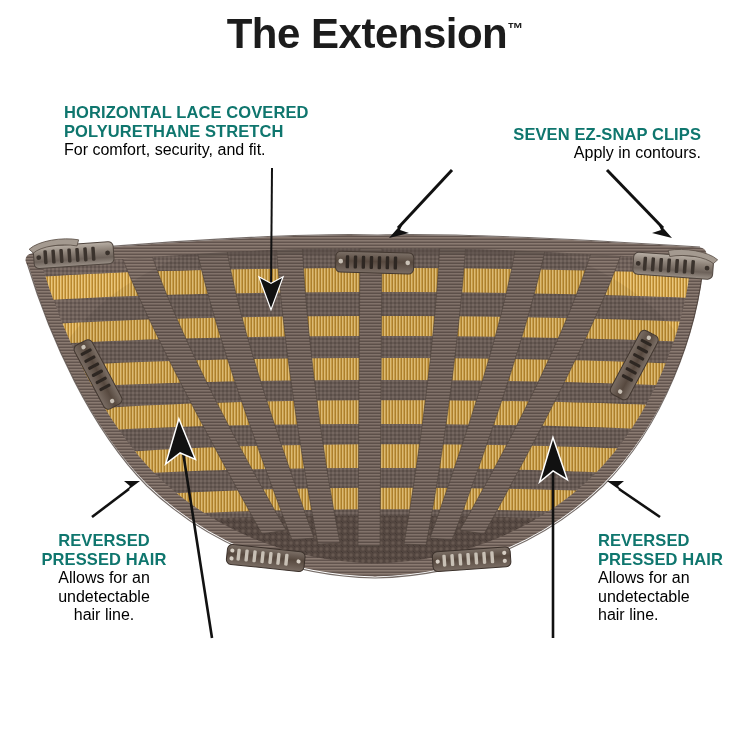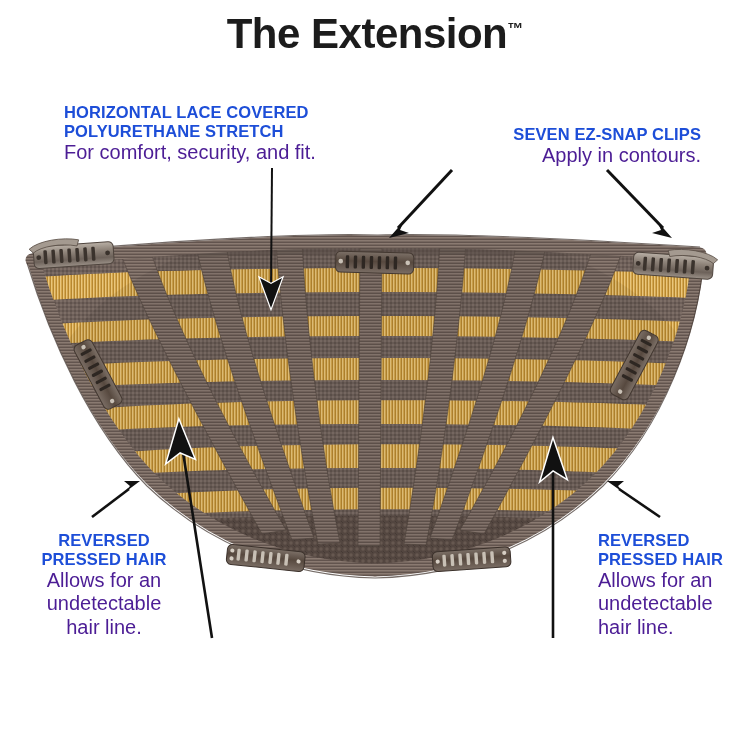--- a/index.html
+++ b/index.html
@@ -33,26 +33,26 @@
     vertical-align: 14px;
     letter-spacing: 0;
   }
 
   
   .callout { position: absolute; line-height: 1.16; }
   .callout .hd {
     font-weight: bold;
     font-size: 16.5px;
     letter-spacing: 0.1px;
-    color: #1d4ed8;
+    color: #0f766e;
   }
   .callout .sub {
     font-weight: normal;
-    font-size: 20px;
-    color: #4c1d95;
+    font-size: 16px;
+    color: #000000;
   }
 
   #cl-poly   { left: 64px;  top: 103px; width: 300px; text-align: left; }
   #cl-clips  { left: 451px; top: 125px; width: 250px; text-align: right; }
   #cl-revL   { left: 18px;  top: 531px; width: 172px; text-align: center; }
   #cl-revR   { left: 598px; top: 531px; width: 180px; text-align: left; }
   #cl-vert   { left: 130px; top: 638px; width: 500px; text-align: center; }
   #cl-vert .hd { display: block; }
   #cl-vert .sub { display: block; margin-top: 2px; }
 

